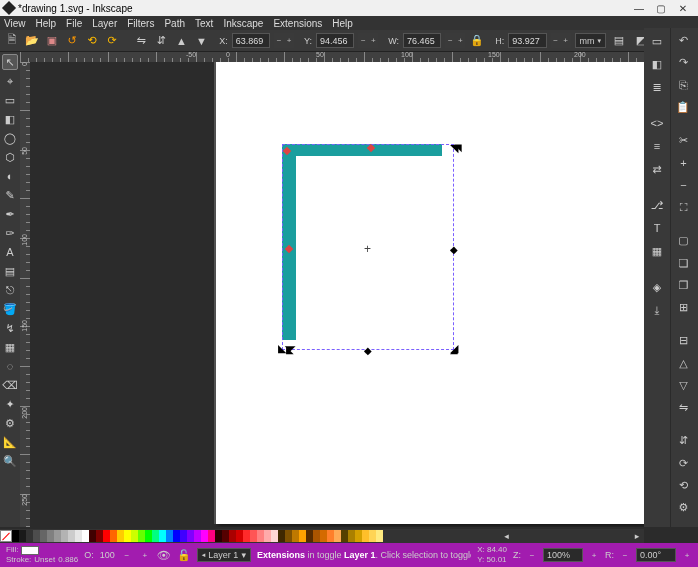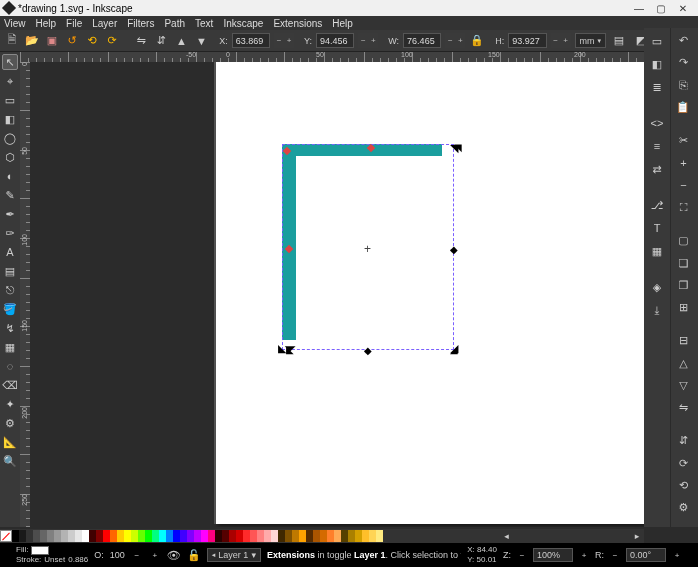--- a/index.html
+++ b/index.html
@@ -65,21 +65,21 @@
 .nmark { position:absolute; width:6px; height:6px; background:#d44; transform: rotate(45deg); }
 
 
 .palette { position: absolute; left: 0; right: 54px; bottom: 24px; height: 14px; background: #333; display:flex; align-items:center; }
 .palette .none { width:12px; height:12px; background:#fff; position:relative; border:1px solid #888; flex-shrink:0; }
 .palette .none::after { content:""; position:absolute; left:0; right:0; top:50%; border-top:1px solid red; transform: rotate(-45deg); }
 .swatch { width:7px; height:12px; flex-shrink:0; }
 .pal-scroll { margin-left:auto; width:14px; height:12px; display:flex; align-items:center; justify-content:center; font-size:9px; }
 
 
-.statusbar { position: absolute; left:0; right:0; bottom:0; height:24px; background:#000000; display:flex; align-items:center; font-size:9px; color:#ccc; padding:0 16px; gap:6px; }
+.statusbar { position: absolute; left:0; right:0; bottom:0; height:24px; background:#a21caf; display:flex; align-items:center; font-size:9px; color:#ccc; padding:0 6px; gap:6px; }
 .fill-preview { width:18px; height:9px; background:#fff; border:1px solid #666; }
 .stack { display:flex; flex-direction:column; line-height:10px; font-size:8px; }
 .layer-chip { background:#2a2a2a; border:1px solid #555; padding:0 4px; height:14px; display:flex; align-items:center; gap:3px; }
 .hint-bold { font-weight:bold; color:#fff; }
 .coord-box { margin-left:auto; }
 .zoom-box { width:40px; height:14px; background:#2a2a2a; border:1px solid #555; display:flex; align-items:center; padding:0 3px; }
 
 
 .cmd-right { margin-left:auto; display:flex; gap:4px; }
 </style>

